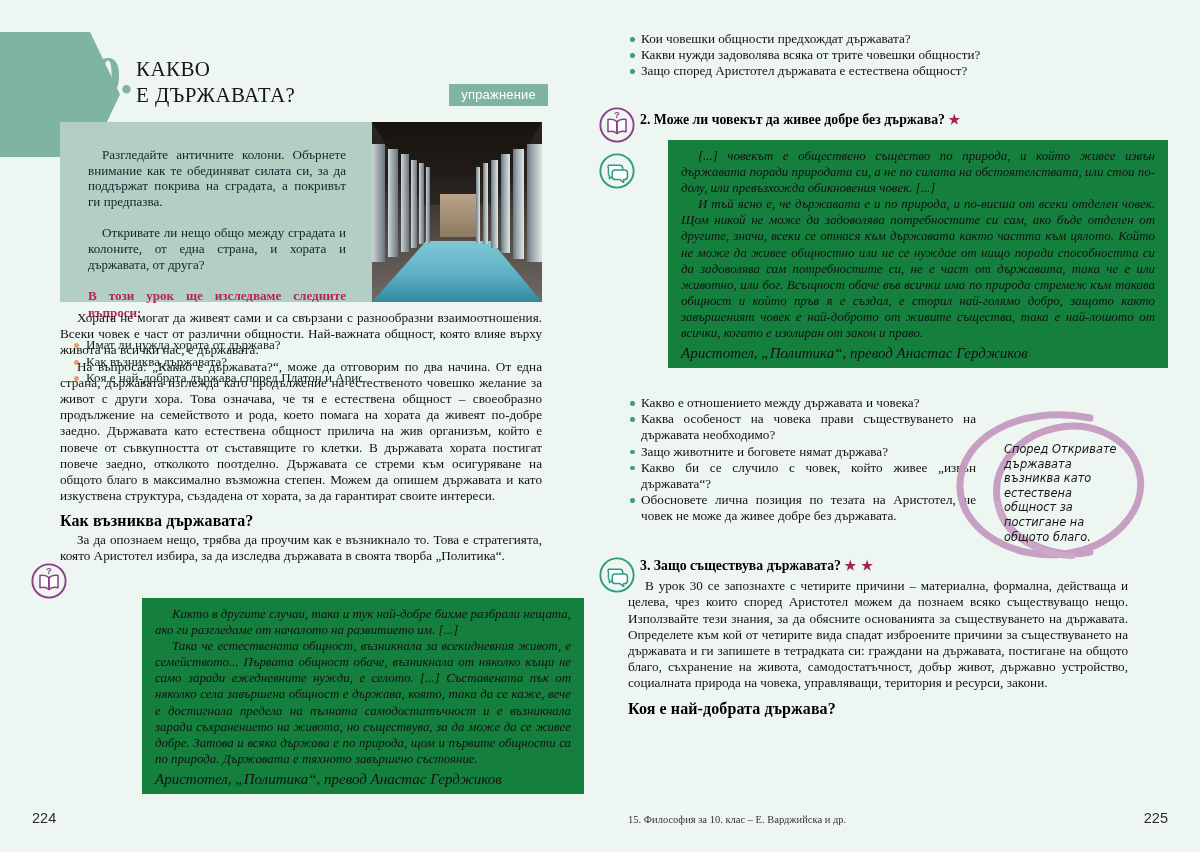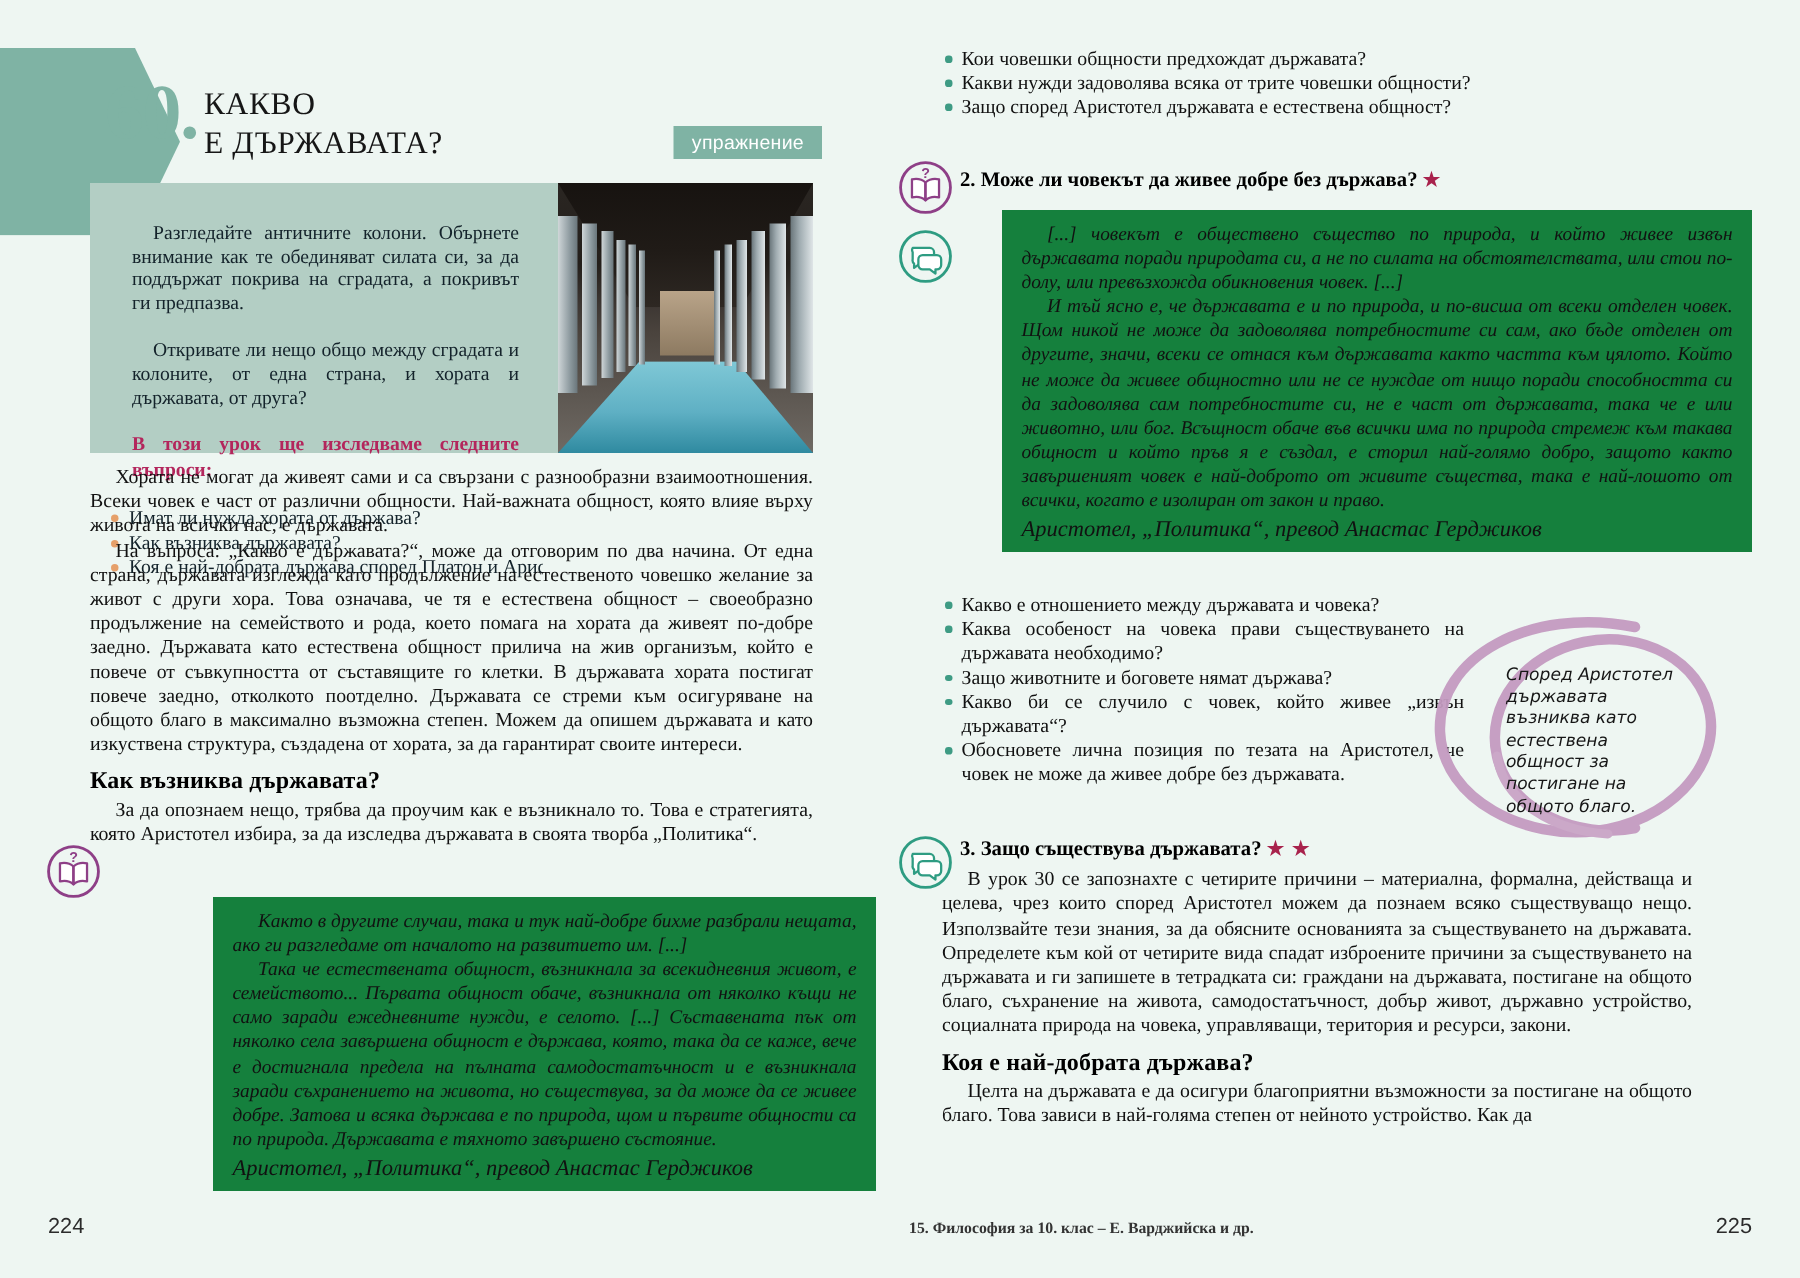--- a/index.html
+++ b/index.html
@@ -158,22 +158,22 @@
 
   
   .folio {
     position:absolute; bottom:26px;
     font-family:"Liberation Sans", sans-serif;
     font-size:14.5px; font-weight:400; color:#2b2b2b;
   }
   .folio-l { left:32px; }
   .folio-r { right:32px; }
   .imprint {
-    position:absolute; bottom:27px; left:6px;
-    font-size:10.5px; color:#333;font-weight:bold;
+    position:absolute; bottom:27px; left:28px;
+    font-size:10.5px; color:#333;
   }
 </style>
 </head>
 <body>
 
 <div class="page">
 
   <div class="half half-left">
 
     <div class="arrow-banner"></div>
@@ -305,28 +305,27 @@
       </svg>
     </div>
 
     <div class="col" style="left:28px; top:558px; width:500px;">
       <h4 class="sub">
         <span>3. Защо съществува държавата?</span>
         <span class="star">★ ★</span>
       </h4>
       <p>В урок 30 се запознахте с четирите причини – материална, формална, действаща и целева, чрез които според Аристотел можем да познаем всяко съществуващо нещо. Използвайте тези знания, за да обясните основанията за съществуването на държавата. Определете към кой от четирите вида спадат изброените причини за съществуването на държавата и ги запишете в тетрадката си: граждани на държавата, постигане на общото благо, съхранение на живота, самодостатъчност, добър живот, държавно устройство, социалната природа на човека, управляващи, територия и ресурси, закони.</p>
       <h3 class="sec">Коя е най-добрата държава?</h3>
-      <p>Целта на държавата е да осигури благоприятни възможности за постигане на общото благо. Това зависи в най-голяма степен от нейното устройство. Как да</p>
     </div>
 
     <div class="imprint">15. Философия за 10. клас – Е. Варджийска и др.</div>
     <div class="folio folio-r">225</div>
   </div>
 
   <div class="note-wrap">
     <svg width="240" height="185" viewBox="0 0 240 185">
       <path d="M150 18 C80 4 18 38 20 88 C22 134 78 160 124 154 C172 148 206 112 200 76 C194 40 154 20 116 28 C76 36 50 70 58 104 C66 140 112 160 150 152" fill="none" stroke="#c39ac0" stroke-width="7" stroke-linecap="round" opacity="0.95"></path>
       <path d="M58 104 C62 134 96 154 132 156" fill="none" stroke="#cba8c8" stroke-width="6" stroke-linecap="round"></path>
     </svg>
-    <div class="note-text">Според Аристотел държавата възниква като естествена общност за постигане на общото благо.</div>
+    <div class="note-text">Според Откривате държавата възниква като естествена общност за постигане на общото благо.</div>
   </div>
 
 </div>
 
 </body></html>

